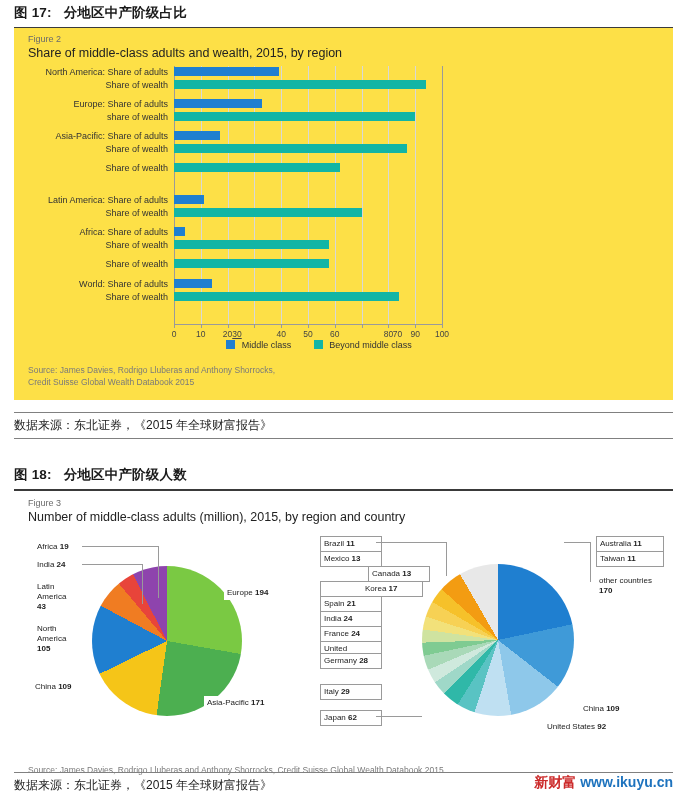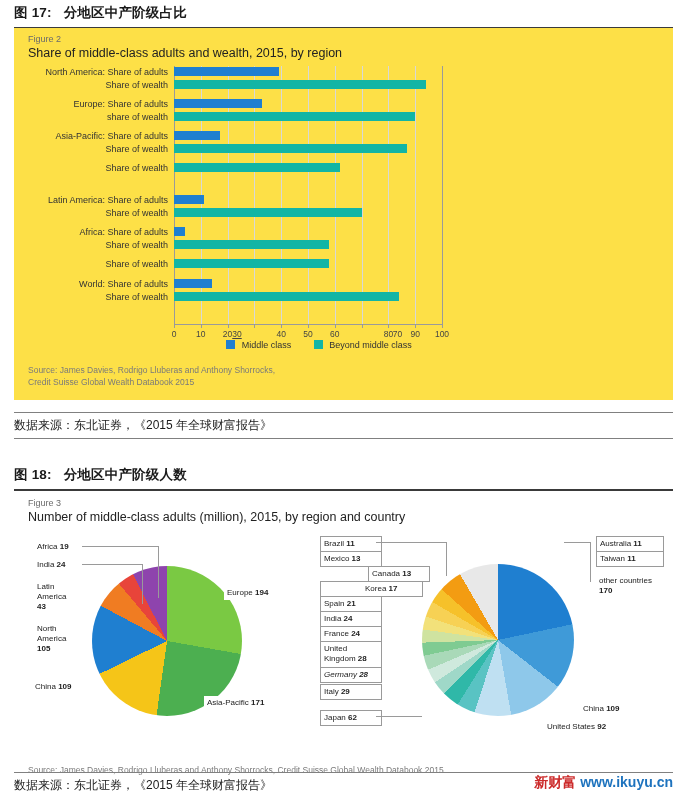--- a/index.html
+++ b/index.html
@@ -368,21 +368,21 @@
         <b>24</b>
       </div>
       <div class="pbox" style="left:296px;top:96px;width:54px;">
         <span>France</span>
         <b>24</b>
       </div>
       <div class="pbox" style="left:296px;top:111px;width:54px;height:22px;">
         <span>United Kingdom</span>
         <b>28</b>
       </div>
-      <div class="pbox" style="left:296px;top:137px;width:54px;font-style:italic;">
+      <div class="pbox" style="left:296px;top:123px;width:54px;">
         <span>Germany</span>
         <b>28</b>
       </div>
       <div class="pbox" style="left:296px;top:154px;width:54px;">
         <span>Italy</span>
         <b>29</b>
       </div>
       <div class="pbox" style="left:296px;top:180px;width:54px;">
         <span>Japan</span>
         <b>62</b>

